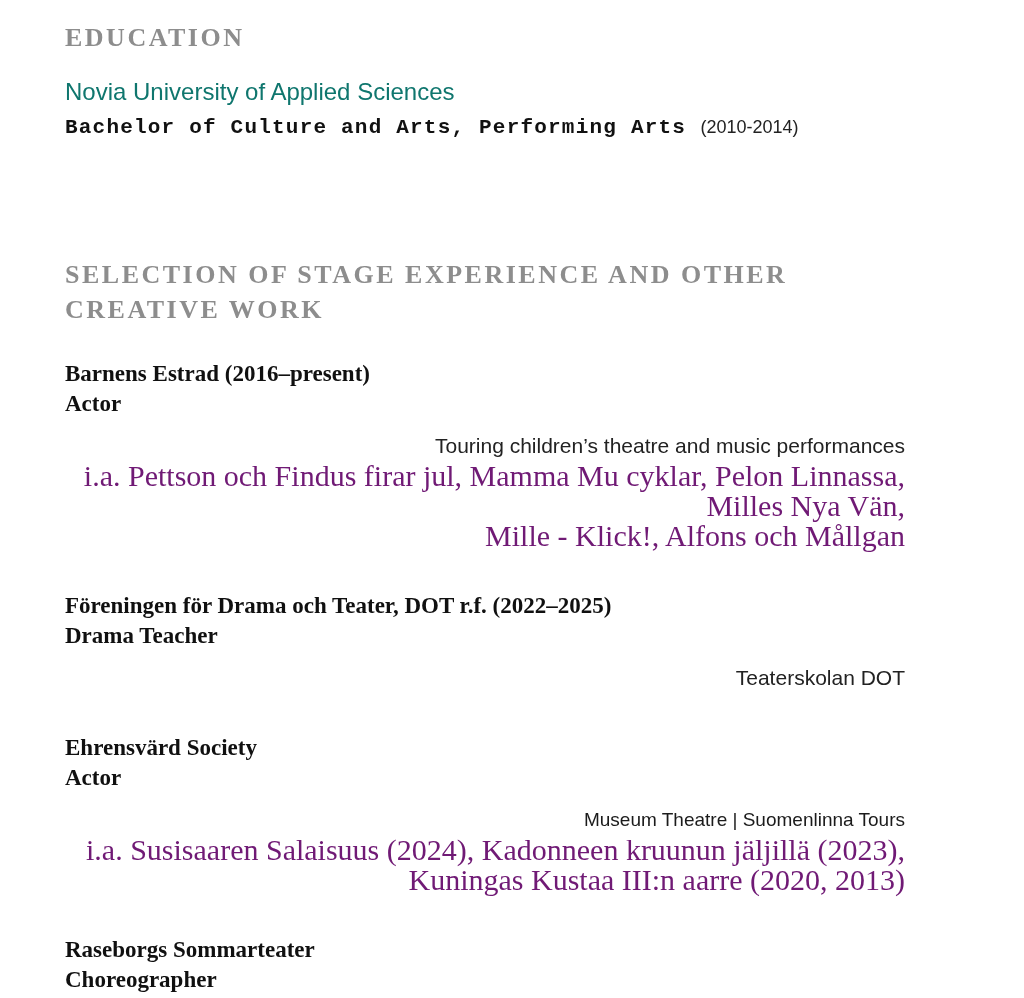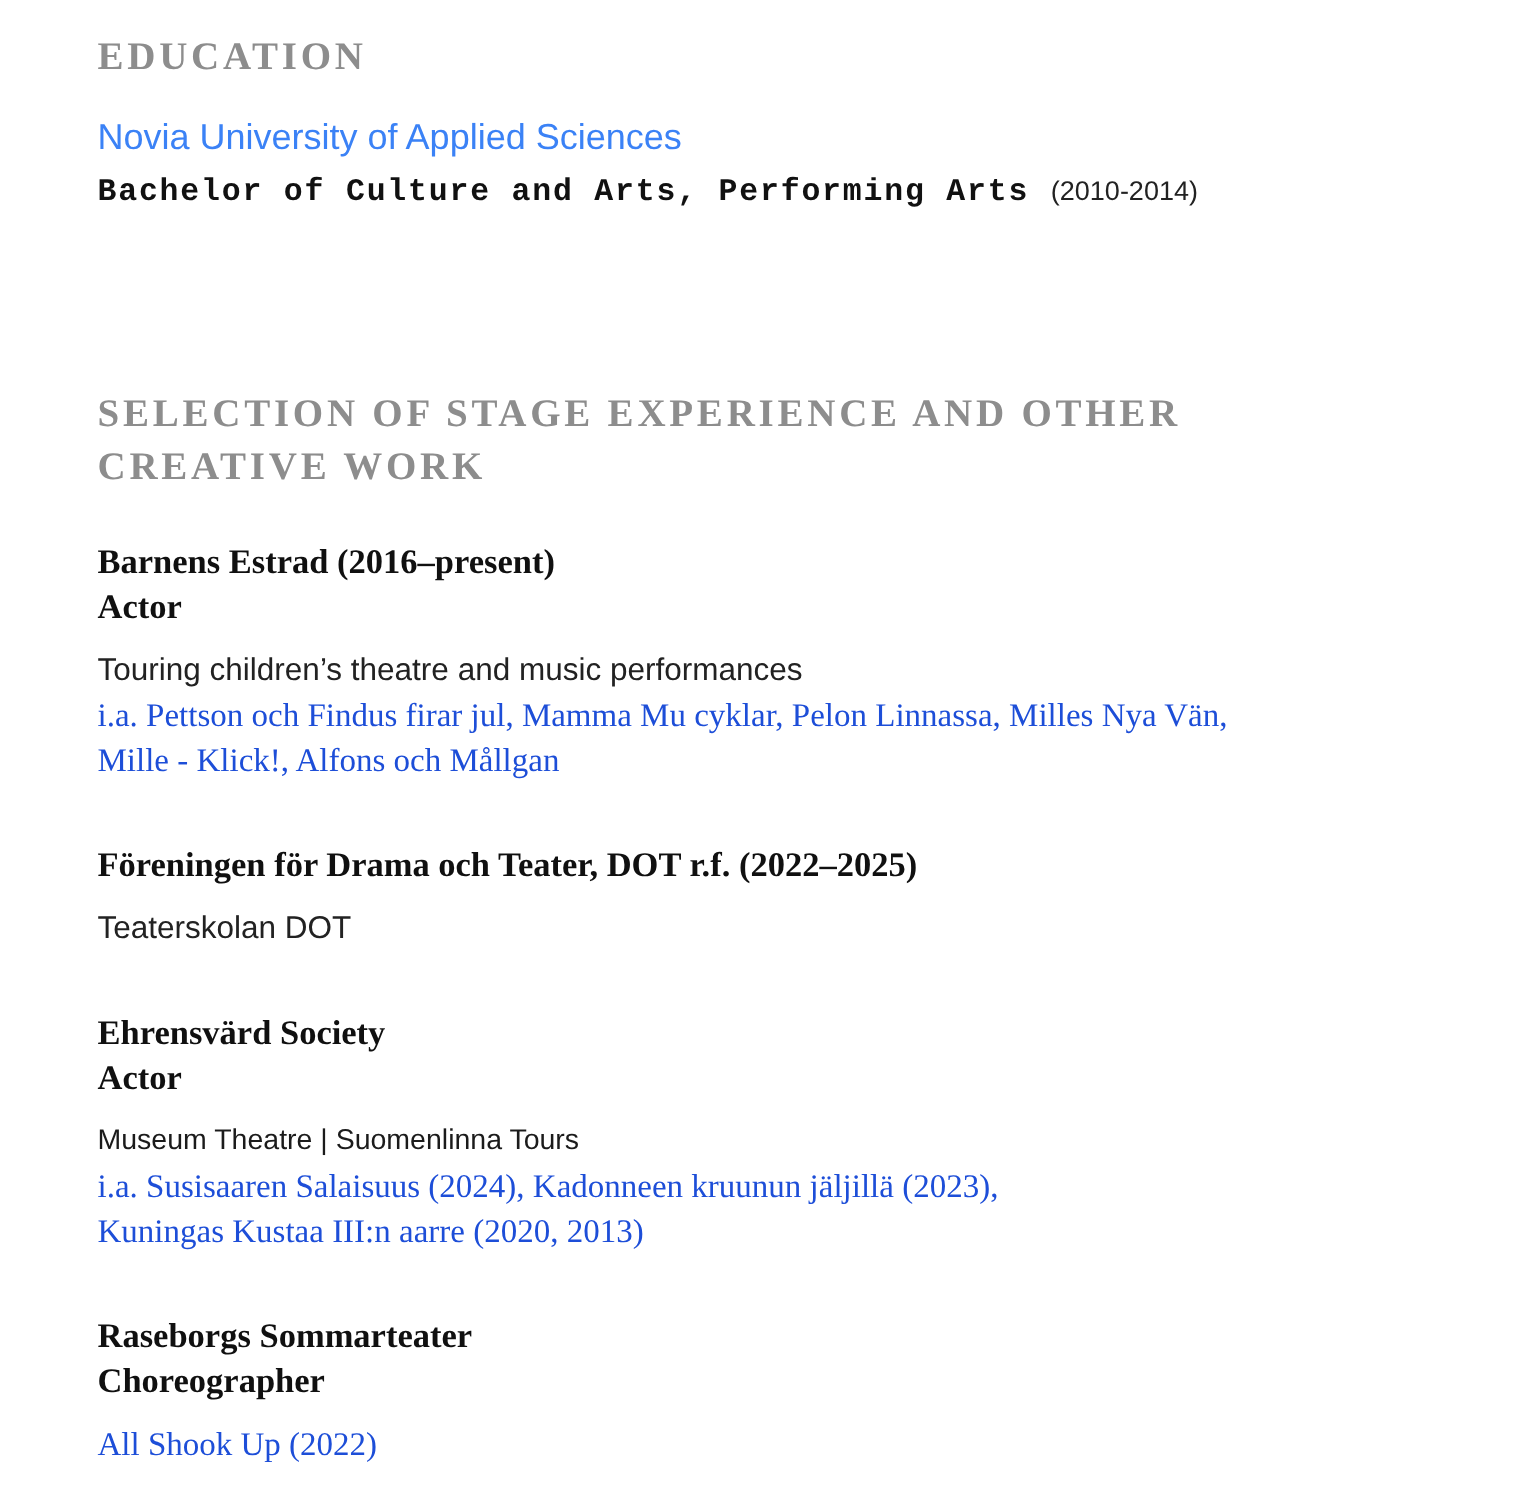--- a/index.html
+++ b/index.html
@@ -27,21 +27,21 @@
     letter-spacing: 2.5px;
     color: #8d8d8d;
     max-width: 790px;
   }
 
   
   .edu-school {
     margin-top: 22px;
     font-size: 24px;
     line-height: 30px;
-    color: #3b82f6;
+    color: #0f766e;
   }
   .edu-degree-row {
     margin-top: 5px;
     line-height: 30px;
     white-space: nowrap;
   }
   .edu-degree {
     font-family: "Liberation Mono", "DejaVu Sans Mono", monospace;
     font-weight: bold;
     font-size: 21px;
@@ -62,38 +62,38 @@
 
   .entry-title, .entry-role {
     font-family: "Liberation Serif", "DejaVu Serif", serif;
     font-weight: bold;
     font-size: 23px;
     line-height: 30px;
     color: #101010;
     max-width: 840px;
   }
   .entry-body { margin-top: 12px; }
-  .entry-body .line { max-width: 840px; }
+  .entry-body .line { max-width: 840px; text-align: right; }
   .para.sans .line {
     font-family: "Liberation Sans", "DejaVu Sans", sans-serif;
     font-size: 21px;
     line-height: 30px;
     color: #222222;
   }
   .para.sans-small .line {
     font-family: "Liberation Sans", "DejaVu Sans", sans-serif;
     font-size: 19px;
     line-height: 30px;
     color: #1b1b1b;
   }
   .para.serif .line {
     font-family: "Liberation Serif", "DejaVu Serif", serif;
-    font-size: 22px;
+    font-size: 30px;
     line-height: 30px;
-    color: #1d4ed8;
+    color: #701a75;
   }
 </style>
 </head>
 <body>
 
 <div class="page">
 
   <div class="section">
     <div class="section-heading">EDUCATION</div>
     <div class="edu-school">Novia University of Applied Sciences</div>
@@ -115,20 +115,21 @@
             </div>
             <div class="para serif">
               <div class="line">i.a. Pettson och Findus firar jul, Mamma Mu cyklar, Pelon Linnassa, Milles Nya Vän,</div>
               <div class="line">Mille - Klick!, Alfons och Mållgan</div>
             </div>
           </div>
   </div>
 
   <div class="entry">
     <div class="entry-title">Föreningen för Drama och Teater, DOT r.f. (2022–2025)</div>
+    <div class="entry-role">Drama Teacher</div>
     <div class="entry-body">
             <div class="para sans">
               <div class="line">Teaterskolan DOT</div>
             </div>
           </div>
   </div>
 
   <div class="entry">
     <div class="entry-title">Ehrensvärd Society</div>
     <div class="entry-role">Actor</div>

